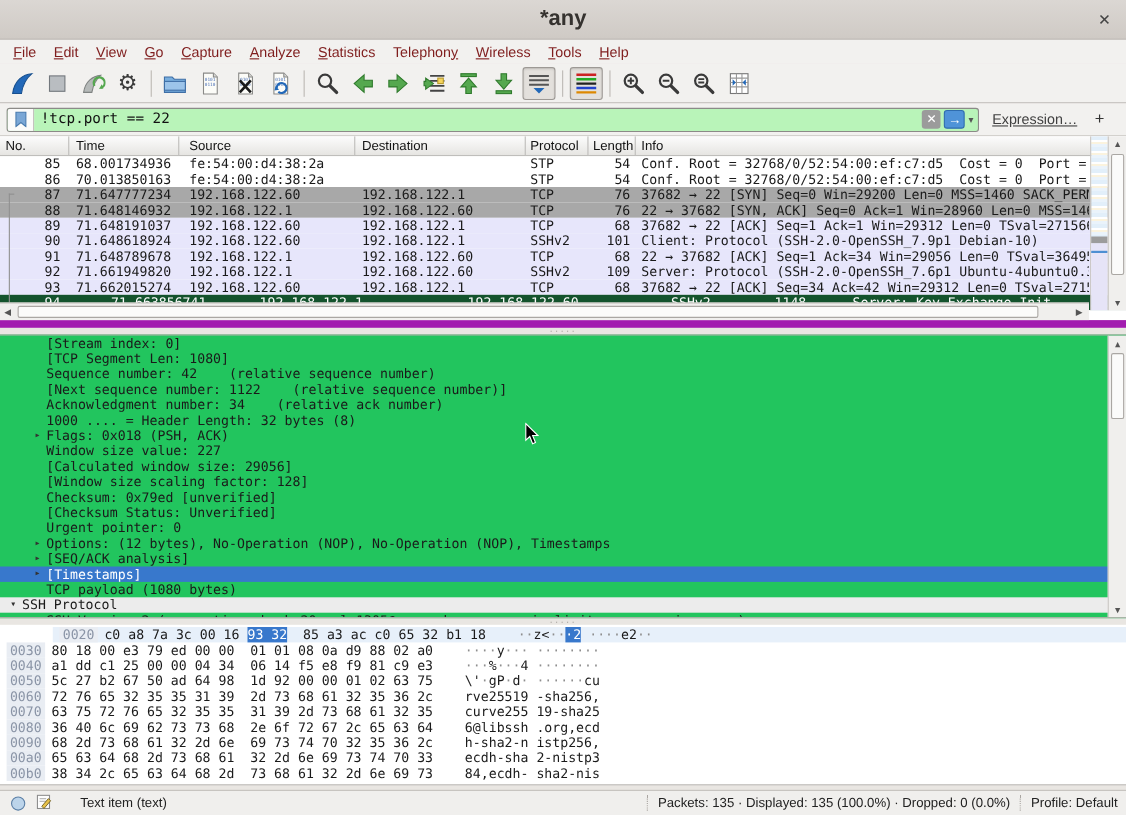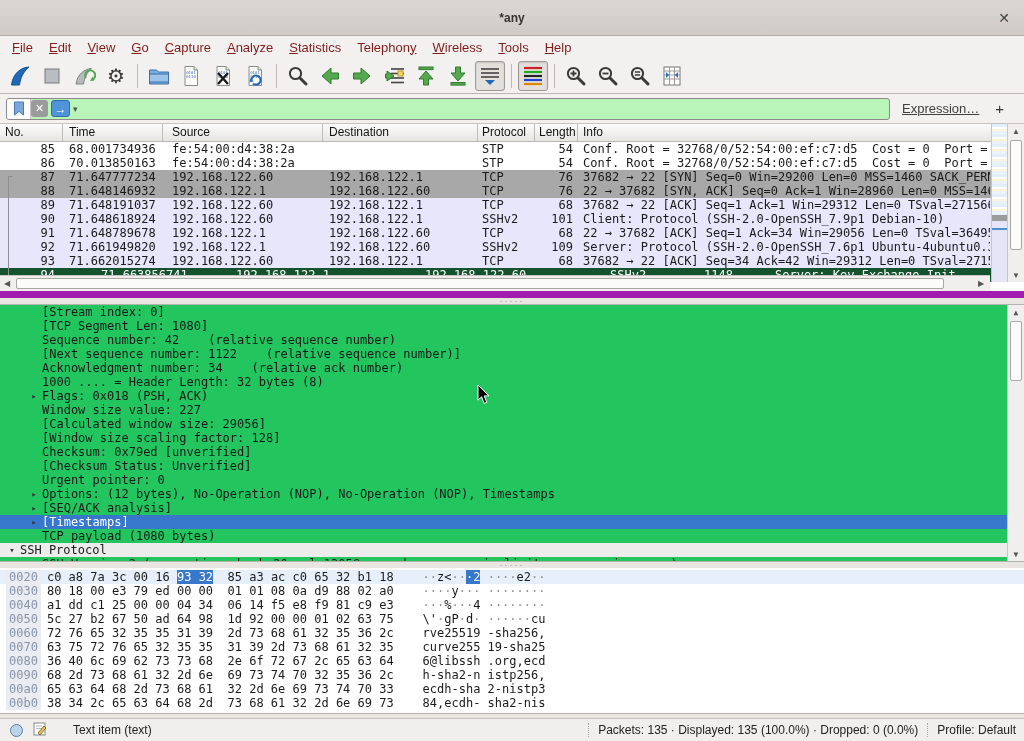--- a/index.html
+++ b/index.html
@@ -3,21 +3,21 @@
 <meta charset="utf-8">
 <style>
   * { margin:0; padding:0; box-sizing:border-box; }
   html,body { width:1024px; height:741px; overflow:hidden; }
   body { font-family:"Liberation Sans", sans-serif; font-size:13px; background:#e9e6e2; color:#1a1a1a; position:relative; }
   .mono { font-family:"DejaVu Sans Mono", monospace; }
 
   
   .titlebar { height:36px; background:linear-gradient(#dbd7d3,#cfcac5); border-bottom:1px solid #b3aeaa;
     display:flex; align-items:center; justify-content:center; position:relative; }
-  .titlebar .title { font-size:12px; font-weight:600; color:#35322f; }
+  .titlebar .title { font-size:20px; font-weight:600; color:#35322f; }
   .titlebar .closebtn { position:absolute; right:10px; top:8px; width:20px; height:20px; display:flex;
     align-items:center; justify-content:center; font-size:14px; color:#444; cursor:default; }
 
   
   .menubar { height:22px; background:#f2f1ef; display:flex; align-items:center; padding-left:4px; }
   .menu-item { padding:2px 8px; color:#7f1d1d; }
   .menu-item u { text-decoration:underline; }
 
   
   .toolbar { height:36px; background:#f2f1ef; border-bottom:1px solid #bab6b2; display:flex; align-items:center; padding:0 4px; }
@@ -80,21 +80,21 @@
   .dline.lvl0 .tri { margin-left:4px; }
   .dline.lvl1 .tri { margin-left:26px; }
   .dline.selected { background:#3878cc; color:#fff; }
   .dline.hovered { background:#ececec; }
   .dvscroll { position:absolute; right:0; top:0; width:17px; height:100%; background:#f0efed; border-left:1px solid #c9c6c2; }
 
   
   .hexpane { height:146px; background:#fff; border-bottom:1px solid #b6b2ae; overflow:hidden; padding-top:2px; }
   .hrow { height:14px; line-height:14px; font-size:12px; white-space:pre; }
   .hrow .off { display:inline-block; color:#8a94a6; background:#e9edf3; padding:0 3px 0 3px; margin:0 6px 0 6px; }
-  .hrow.selrow { background:#e7f0fa; }
+  .hrow.selrow { background:#e7f0fa;margin-left:48px; }
   .hrow .dim { color:#8e8e8e; }
   .hrow .hl { background:#3878cc; color:#fff; }
 
   
   .statusbar { margin-top:4px; height:23px; background:#f0efed; border-top:1px solid #c3bfbb; display:flex; align-items:center; font-size:12px; color:#222; }
   .expertcircle { width:13px; height:13px; border-radius:50%; background:#bcd4ea; border:1px solid #5b7fa6; margin-left:10px; }
   .commenticon { margin-left:10px; }
   .statusleft { margin-left:26px; }
   .statusright { margin-left:auto; display:flex; align-items:center; height:100%; }
   .ssep { width:1px; height:14px; border-left:1px dotted #a9a5a1; margin:0 9px; }
@@ -319,20 +319,21 @@
     </div>
   </div>
 
 <div class="filterbar">
   <div class="filterfield">
     <span class="bookmarkbtn">
       <svg width="12" height="15" viewBox="0 0 12 15">
           <path d="M1.5 1 h9 v13 l-4.5-3.6 L1.5 14 Z" fill="#7aa7d6" stroke="#4a7cb0" stroke-width="1"></path>
         </svg>
     </span>
+    <span class="filtertext mono">!tcp.port == 22</span>
     <span class="clearbtn">✕</span>
     <span class="applybtn">→</span>
     <span class="fieldcaret">▾</span>
   </div>
   <span class="exprlabel">Expression…</span>
   <span class="addbtn">+</span>
 </div>
 
 <div class="packetlist">
   <div class="pl-header">

